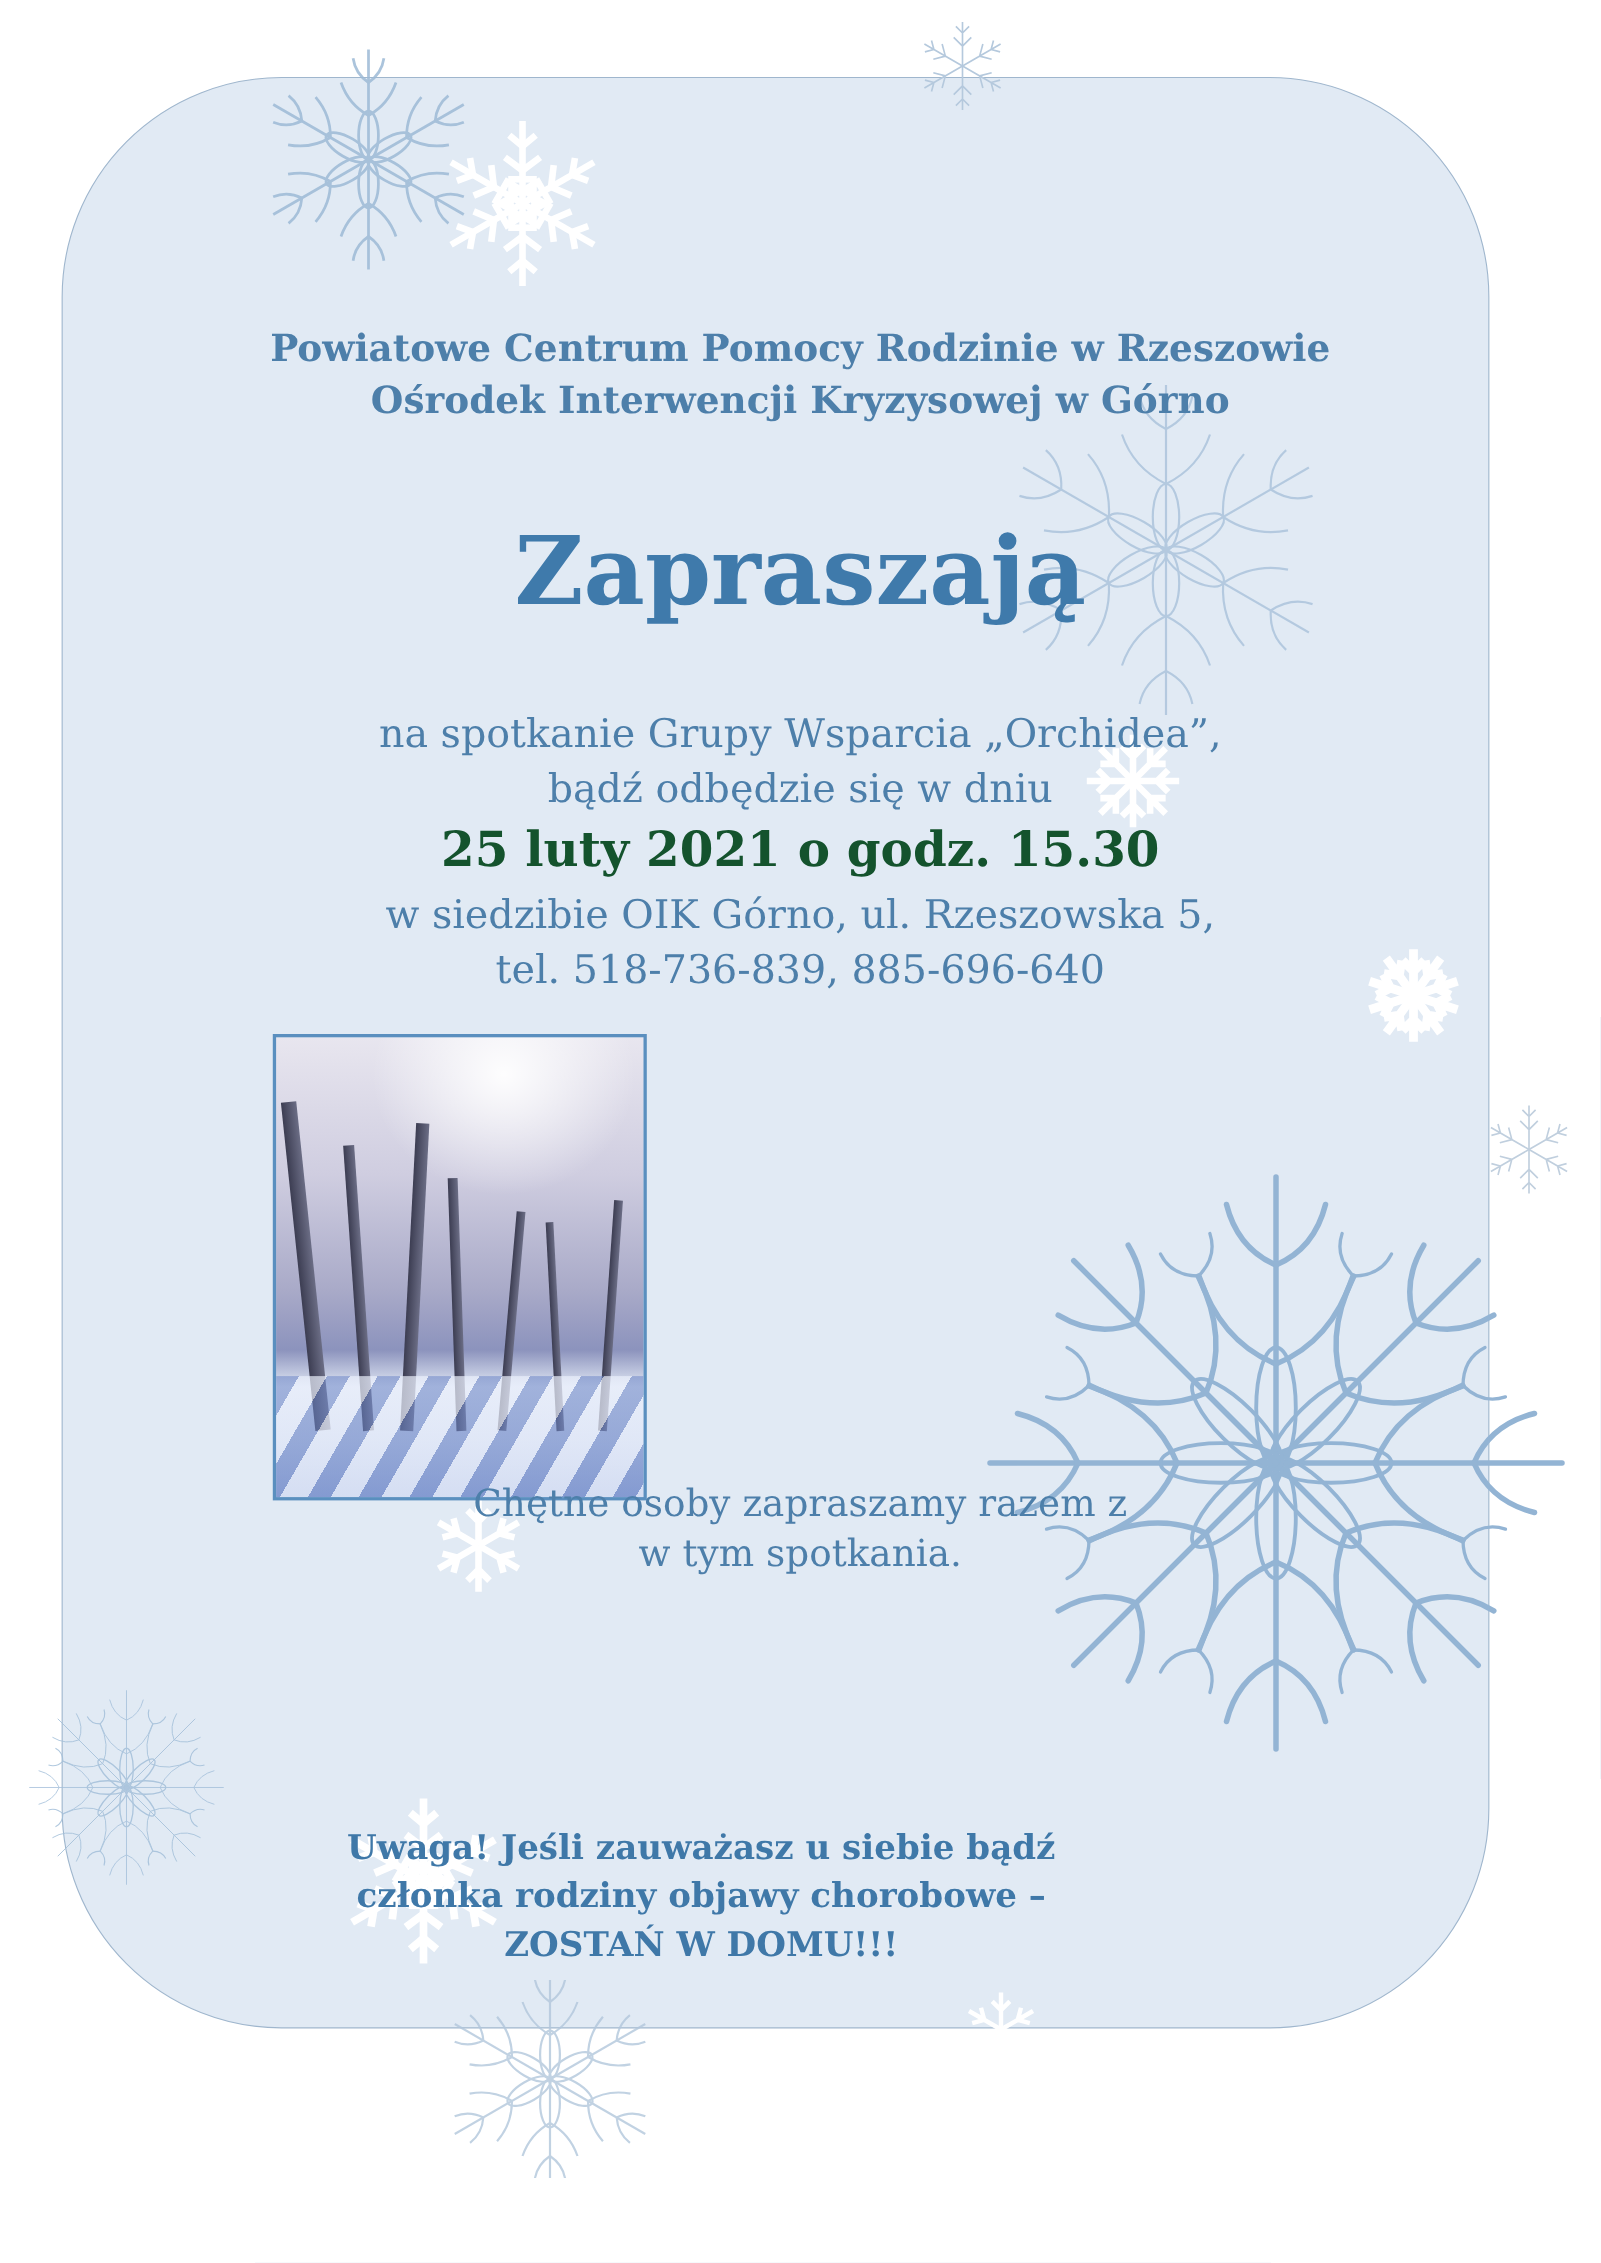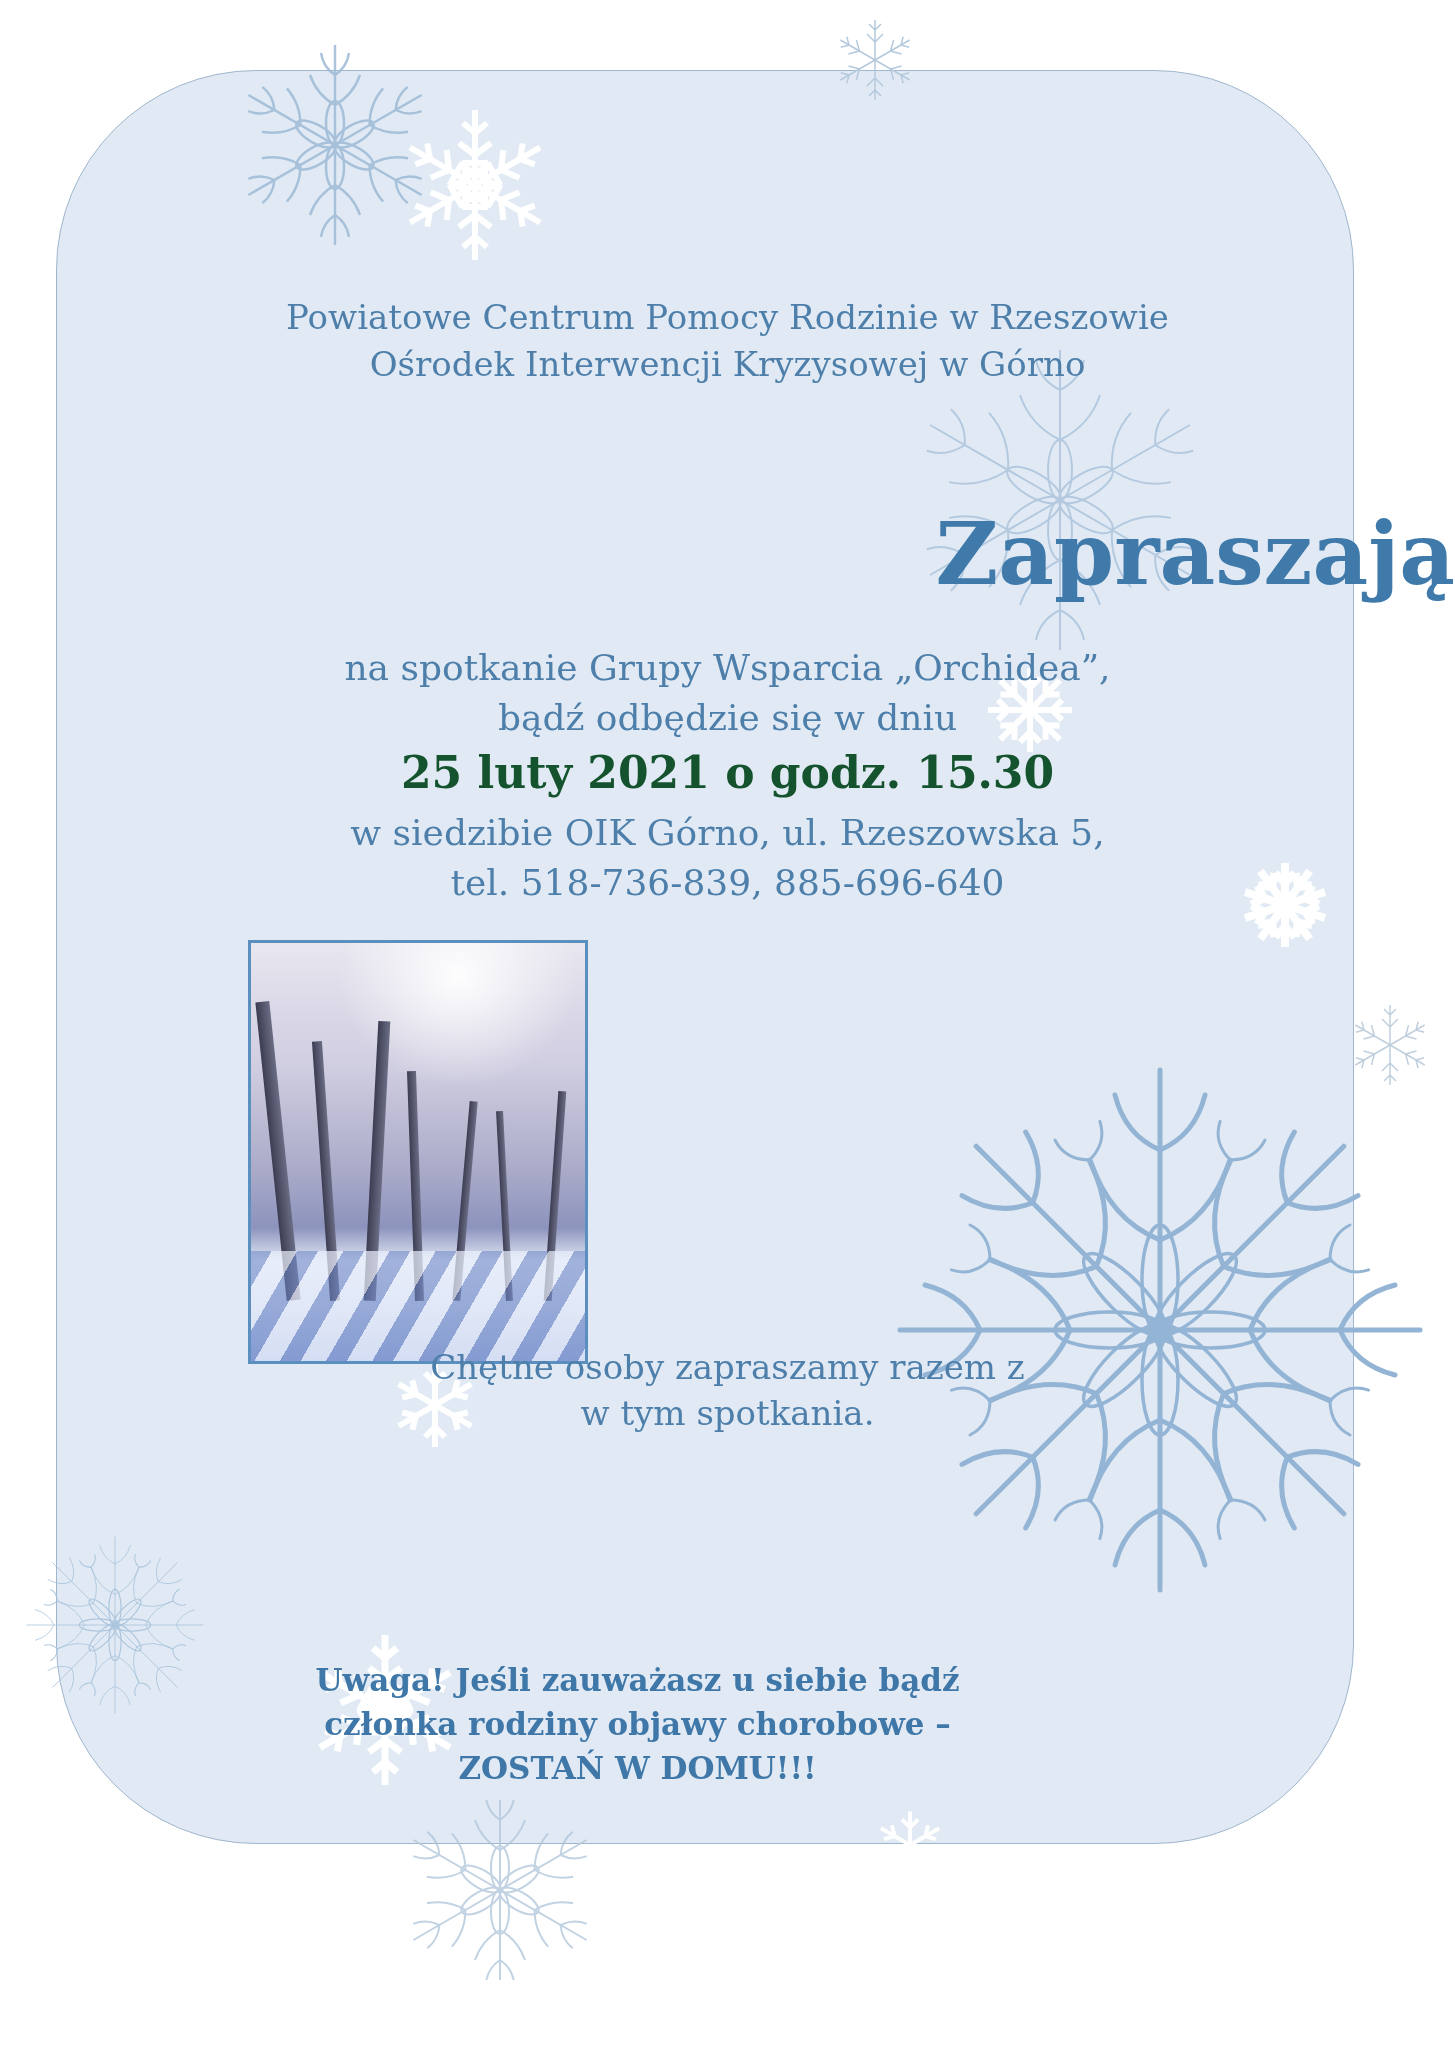--- a/index.html
+++ b/index.html
@@ -12,24 +12,24 @@
     position: absolute; left: 56px; top: 70px; width: 1298px; height: 1774px;
     background: #e1eaf4; border: 1.5px solid #9fb6cd; border-radius: 200px;
     box-sizing: border-box;
   }
   .flake { position: absolute; pointer-events: none; }
   .txt {
     position: absolute; left: 0; width: 1455px; text-align: center;
     color: #4d7faa; margin: 0;
   }
   .org { font-size: 34px; line-height: 47px; top: 294px; font-family: "DejaVu Serif", serif; }
-  .org div { white-space: nowrap; }
+  .org div { white-space: nowrap; font-weight: bold; }
   .title {
-    top: 504px; font-size: 86px; font-weight: bold; line-height: 100px;
-    color: #3f7aab; font-family: "DejaVu Serif", serif; text-align: right;
+    top: 470px; font-size: 86px; font-weight: bold; line-height: 100px;
+    color: #3f7aab; font-family: "DejaVu Serif", serif;
   }
   .intro { top: 643px; font-size: 36px; line-height: 50px; }
   .date { top: 745px; font-size: 44px; line-height: 56px; font-weight: bold; color: #14532d; }
   .place { top: 808px; font-size: 36px; line-height: 50px; }
   .photo {
     position: absolute; left: 248px; top: 940px; width: 340px; height: 424px;
     border: 3px solid #5a8fbf; box-sizing: border-box; overflow: hidden;
     background:
       radial-gradient(ellipse 120px 110px at 62% 8%, rgba(255,255,255,0.95), rgba(255,255,255,0) 100%),
       linear-gradient(180deg, #e8e6ef 0%, #cfcde0 30%, #a9aac8 55%, #8c93bd 68%, #dfe6f3 76%, #c6d2ea 88%, #9fb2dc 100%);

